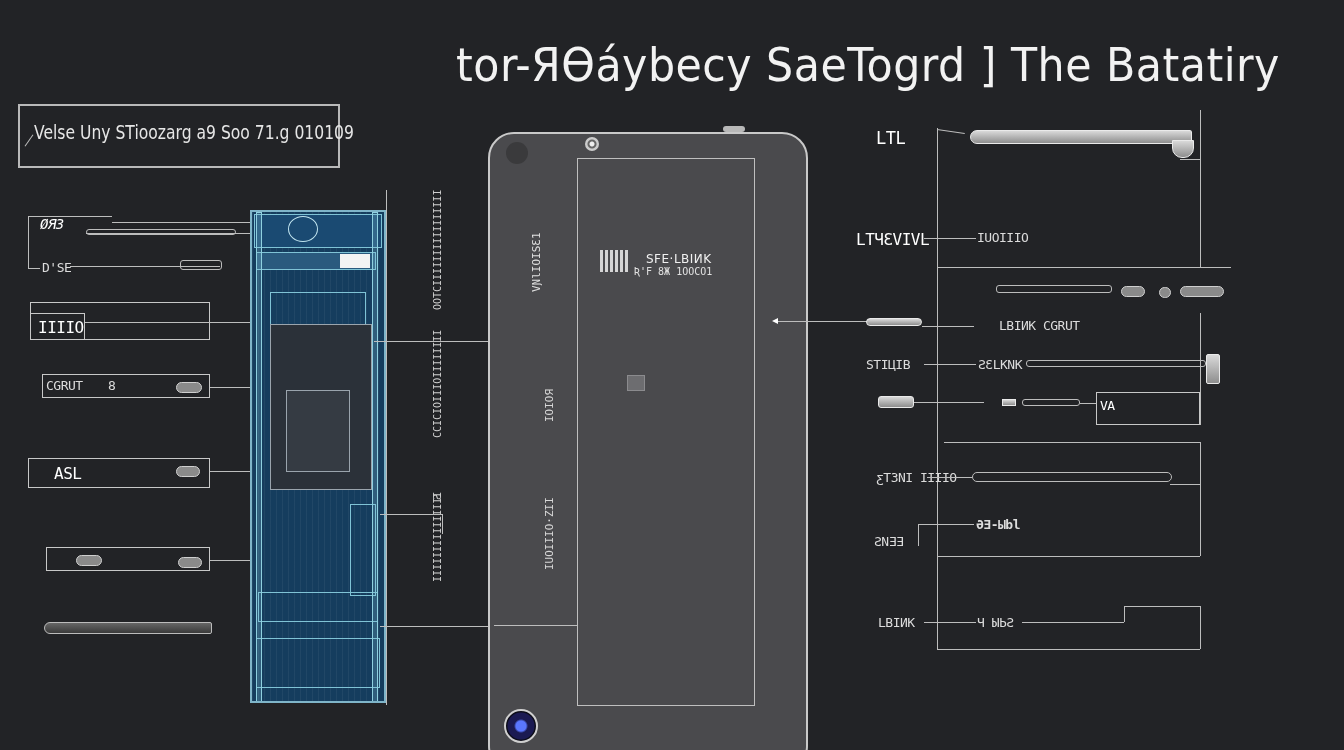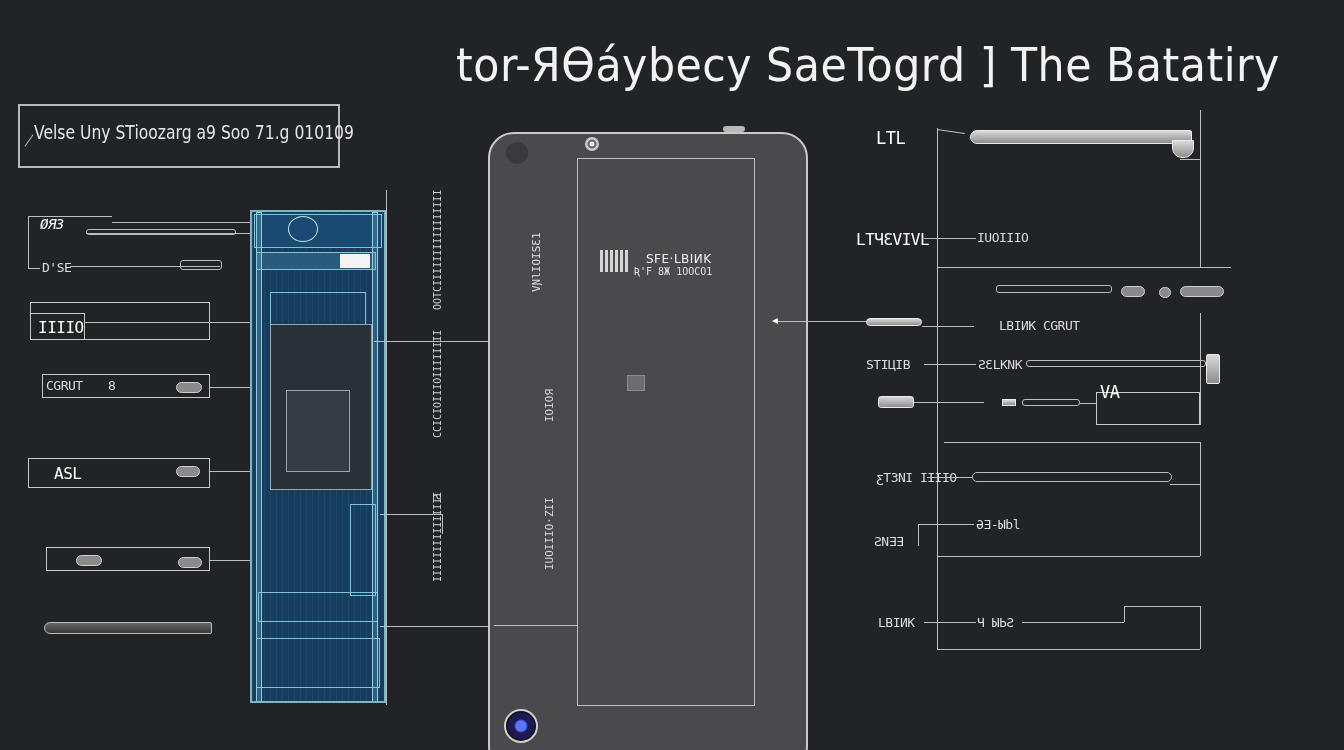--- a/index.html
+++ b/index.html
@@ -202,30 +202,30 @@
 <div class="abs lbl-sm" style="left:978px;top:357px;">ƧƐLKNK</div>
 <div class="part-outline" style="left:1026px;top:360px;width:180px;height:7px;"></div>
 <div class="part-bar" style="left:1206px;top:354px;width:14px;height:30px;border-radius:2px;"></div>
 
 <div class="part-bar" style="left:878px;top:396px;width:36px;height:12px;border-radius:3px;"></div>
 <div class="line hl" style="left:914px;top:402px;width:70px;"></div>
 <div class="part-bar" style="left:1002px;top:399px;width:14px;height:7px;"></div>
 <div class="part-outline" style="left:1022px;top:399px;width:58px;height:7px;"></div>
 <div class="line hl" style="left:1080px;top:403px;width:16px;"></div>
 <div class="abs callout-box" style="left:1096px;top:392px;width:104px;height:33px;"></div>
-<div class="abs lbl" style="left:1100px;top:382px;font-size:17px;">VA</div>
+<div class="abs lbl" style="left:1100px;top:398px;font-size:13px;">VA</div>
 
 <div class="abs lbl-sm" style="left:876px;top:470px;">ƹTЗNI IIIIO</div>
 <div class="line hl" style="left:927px;top:477px;width:45px;"></div>
 <div class="part-outline" style="left:972px;top:472px;width:200px;height:10px;border-radius:5px;"></div>
 <div class="line hl" style="left:1170px;top:484px;width:30px;"></div>
 
 <div class="abs lbl-sm" style="left:874px;top:534px;">ƧNƎƎ</div>
 <div class="line vl" style="left:918px;top:524px;height:22px;"></div>
 <div class="line hl" style="left:918px;top:524px;width:56px;"></div>
-<div class="abs lbl-sm" style="left:976px;top:517px;">ƏƎ-Ыbl</div>
+<div class="abs lbl-sm" style="left:976px;top:517px;font-weight:bold;">ƏƎ-Ыbl</div>
 
 <div class="abs lbl-sm" style="left:878px;top:615px;">LBIИK</div>
 <div class="line hl" style="left:924px;top:622px;width:52px;"></div>
 <div class="abs lbl-sm" style="left:977px;top:615px;">Ч ЫЬƧ</div>
 <div class="line hl" style="left:1022px;top:622px;width:102px;"></div>
 <div class="line vl" style="left:1124px;top:606px;height:16px;"></div>
 <div class="line hl" style="left:1124px;top:606px;width:76px;"></div>
 
 </body></html>

